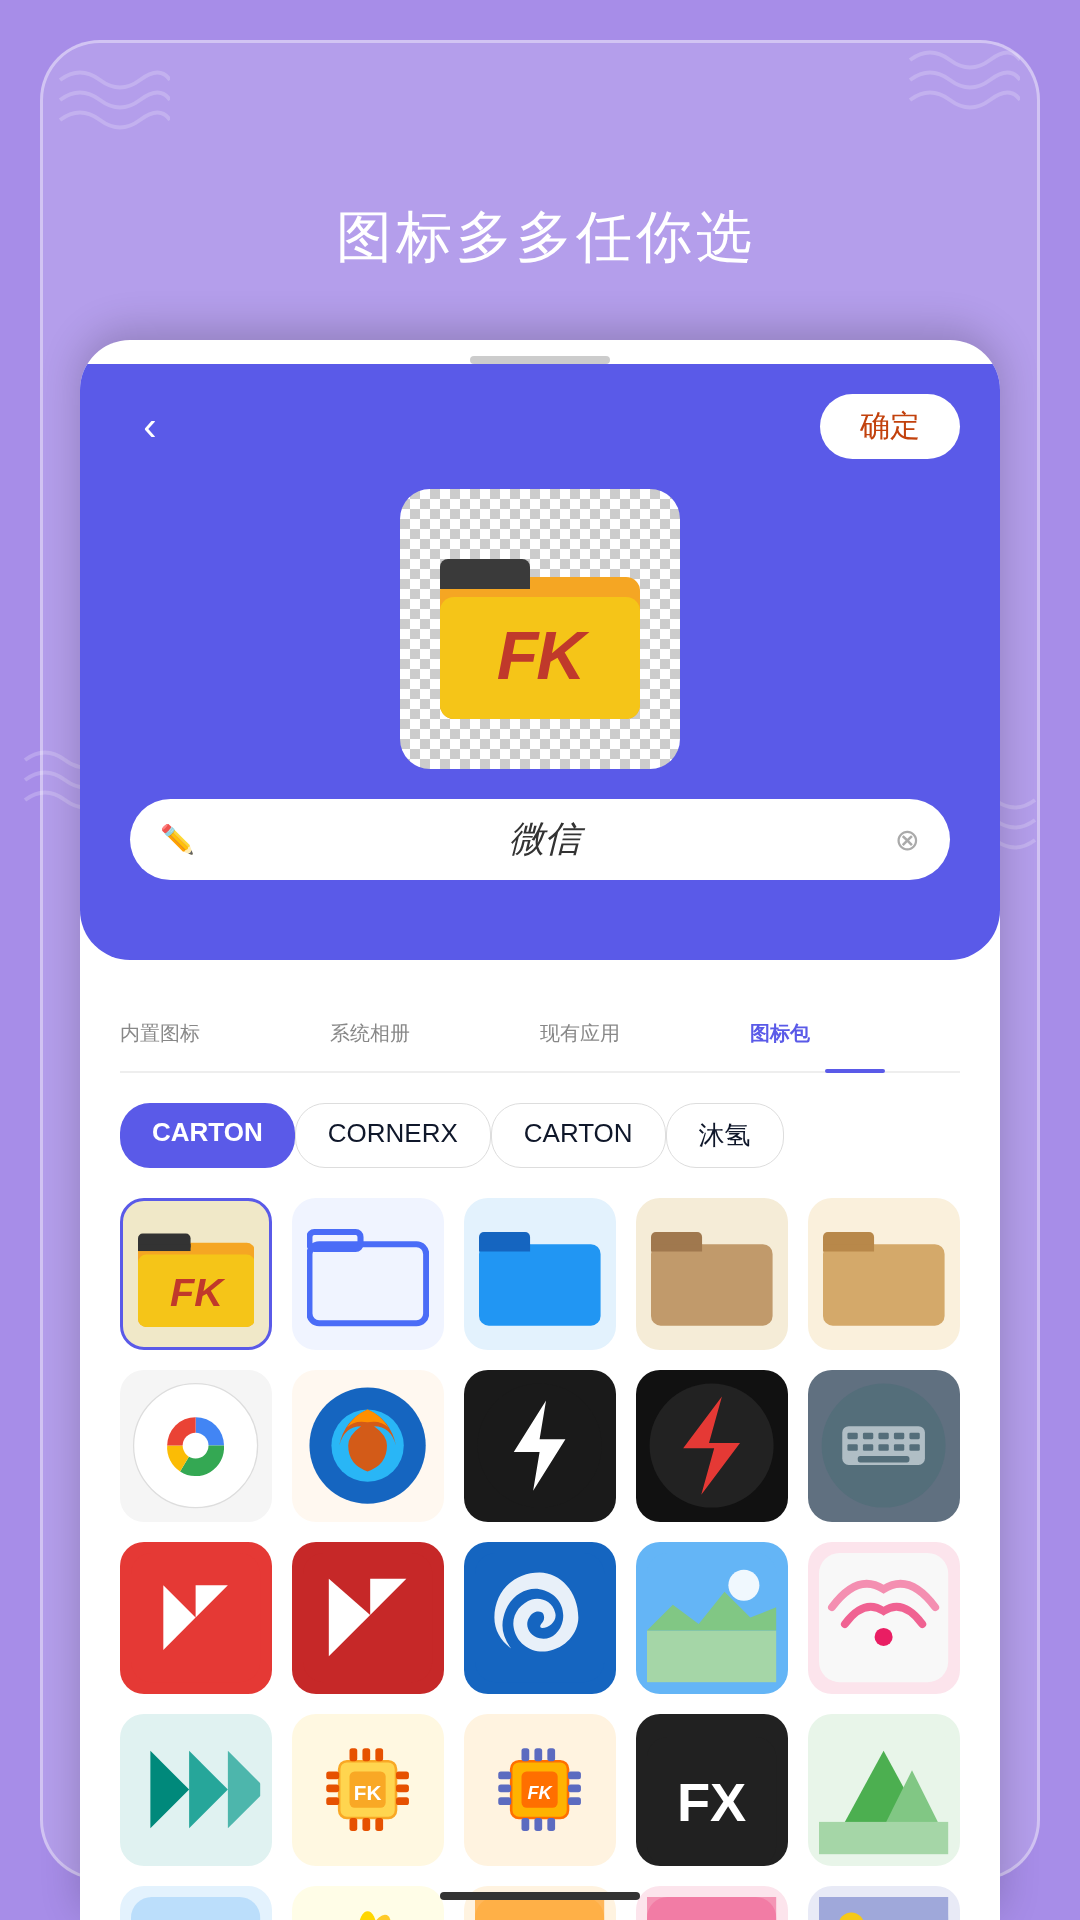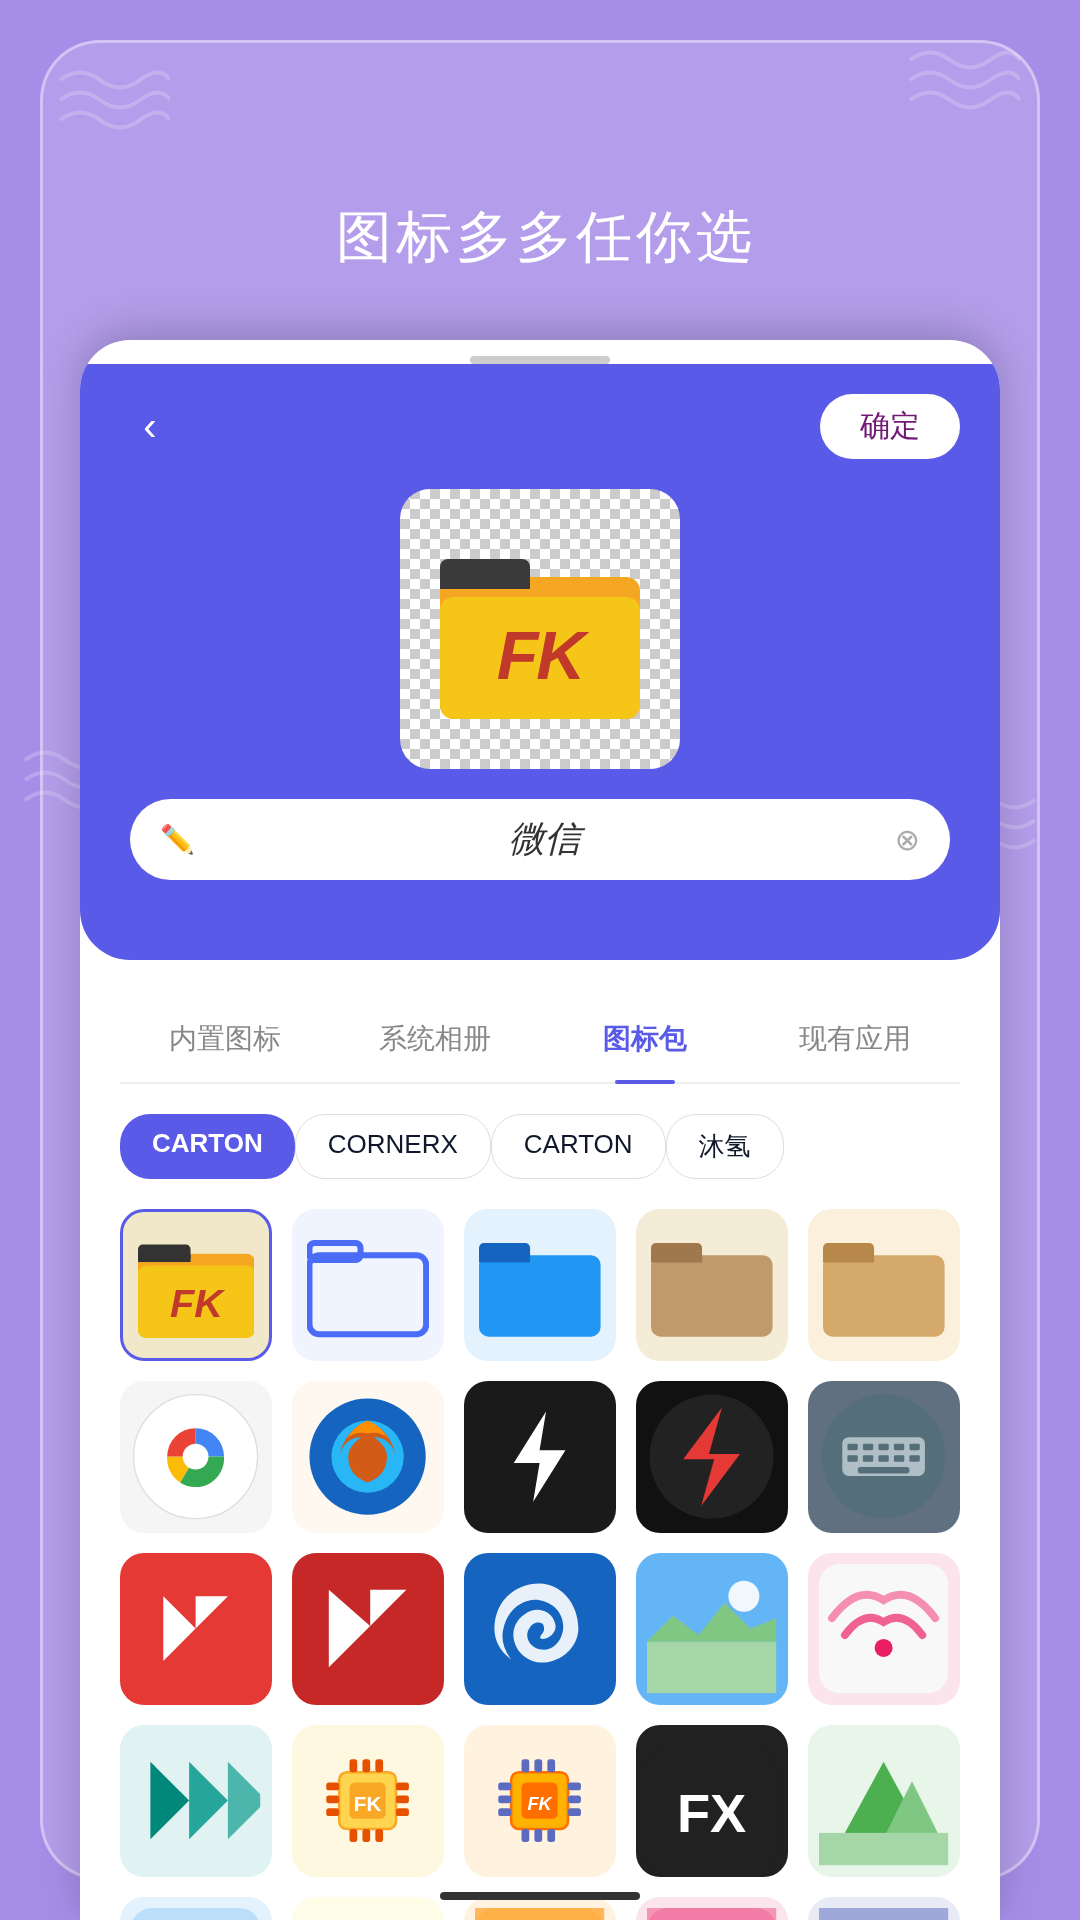--- a/index.html
+++ b/index.html
@@ -87,21 +87,21 @@
       display: flex;
       align-items: center;
       justify-content: center;
       color: white;
       font-size: 40px;
       cursor: pointer;
     }
 
     .confirm-btn {
       background: white;
-      color: #701a75;
+      color: #c2410c;
       border-radius: 40px;
       padding: 12px 40px;
       font-size: 30px;
       cursor: pointer;
     }
 
     
     .icon-preview-container {
       display: flex;
       justify-content: center;
@@ -164,23 +164,23 @@
 
     .tabs-row {
       display: flex;
       gap: 0;
       border-bottom: 2px solid #eee;
       margin-bottom: 30px;
     }
 
     .tab-item {
       flex: 1;
-      text-align: center;
+      text-align: left;
       padding: 20px 0 24px;
-      font-size: 28px;
+      font-size: 20px;
       color: #888;
       cursor: pointer;
       position: relative;
     }
 
     .tab-item.active {
       color: #5a5ae8;
       font-weight: 600;
     }
 
@@ -356,25 +356,25 @@
   </div>
 
   <div class="tabs-section">
     <div class="tabs-row">
       <div class="tab-item">
         <span>内置图标</span>
       </div>
       <div class="tab-item">
         <span>系统相册</span>
       </div>
+      <div class="tab-item">
+        <span>现有应用</span>
+      </div>
       <div class="tab-item active">
         <span>图标包</span>
-      </div>
-      <div class="tab-item">
-        <span>现有应用</span>
       </div>
     </div>
   </div>
 
   <div class="filter-chips">
     <div class="chip active">
       <span>CARTON</span>
     </div>
     <div class="chip inactive">
       <span>CORNERX</span>

